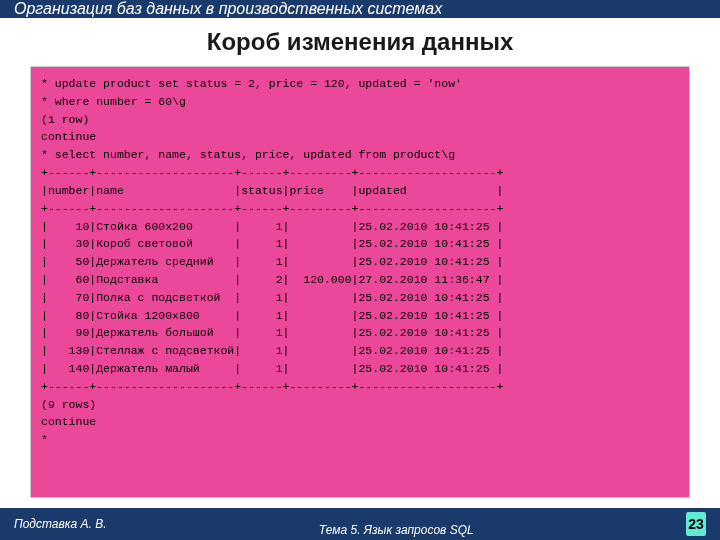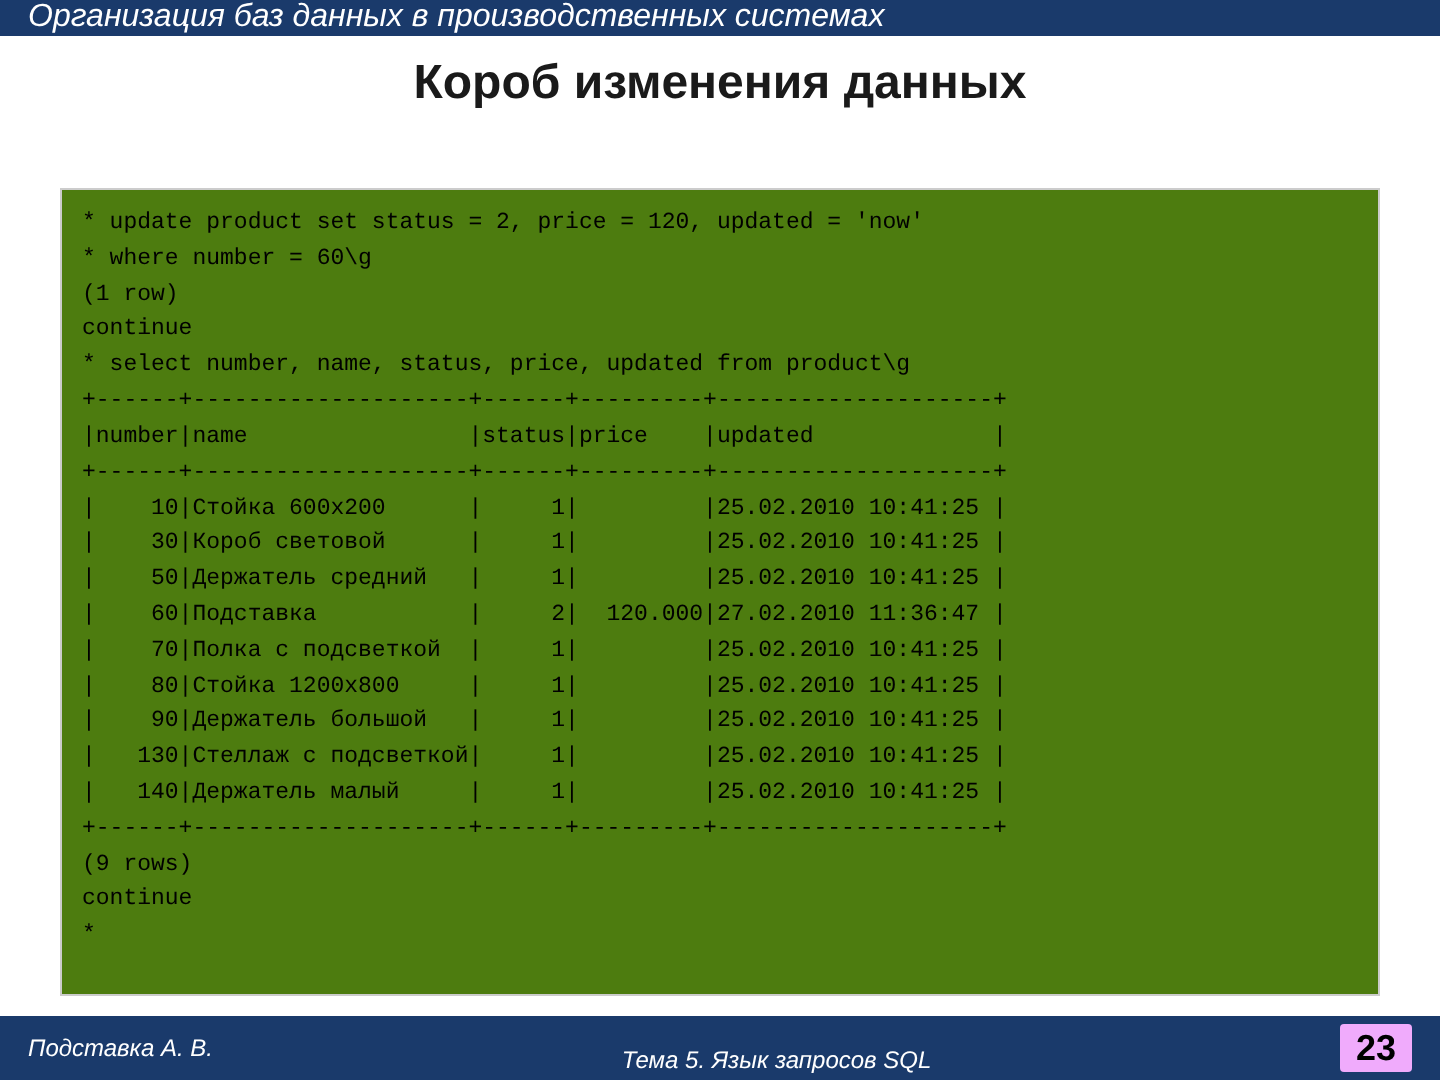--- a/index.html
+++ b/index.html
@@ -42,31 +42,30 @@
       text-align: center;
       font-size: 24px;
       font-weight: bold;
       color: #1a1a1a;
       margin-bottom: 10px;
       font-family: Arial, sans-serif;
     }
 
     
     .code-block {
-      background: #4d7c0f;
+      background: #ec4899;
       border: 1px solid #ccc;
       padding: 8px 10px;
       font-family: 'Courier New', Courier, monospace;
       font-size: 11.5px;
       color: #000;
       line-height: 1.55;
       flex: 1;
       white-space: pre;
       overflow: hidden;
-      margin-top: 28px;
     }
 
     
     .footer-bar {
       background: #1a3a6b;
       color: #fff;
       display: flex;
       align-items: center;
       justify-content: space-between;
       padding: 4px 14px;
@@ -78,25 +77,25 @@
       font-style: italic;
     }
 
     .footer-center {
       font-style: italic;
       text-align: center;
       margin-top: 12px;
     }
 
     .footer-right {
-      background: #f0abfc;
+      background: #5eead4;
       color: #000;
       font-weight: bold;
-      font-size: 18px;
-      width: 36px;
+      font-size: 14px;
+      width: 20px;
       height: 24px;
       display: flex;
       align-items: center;
       justify-content: center;
       border-radius: 2px;
     }
   </style>
 </head>
 <body>
 

